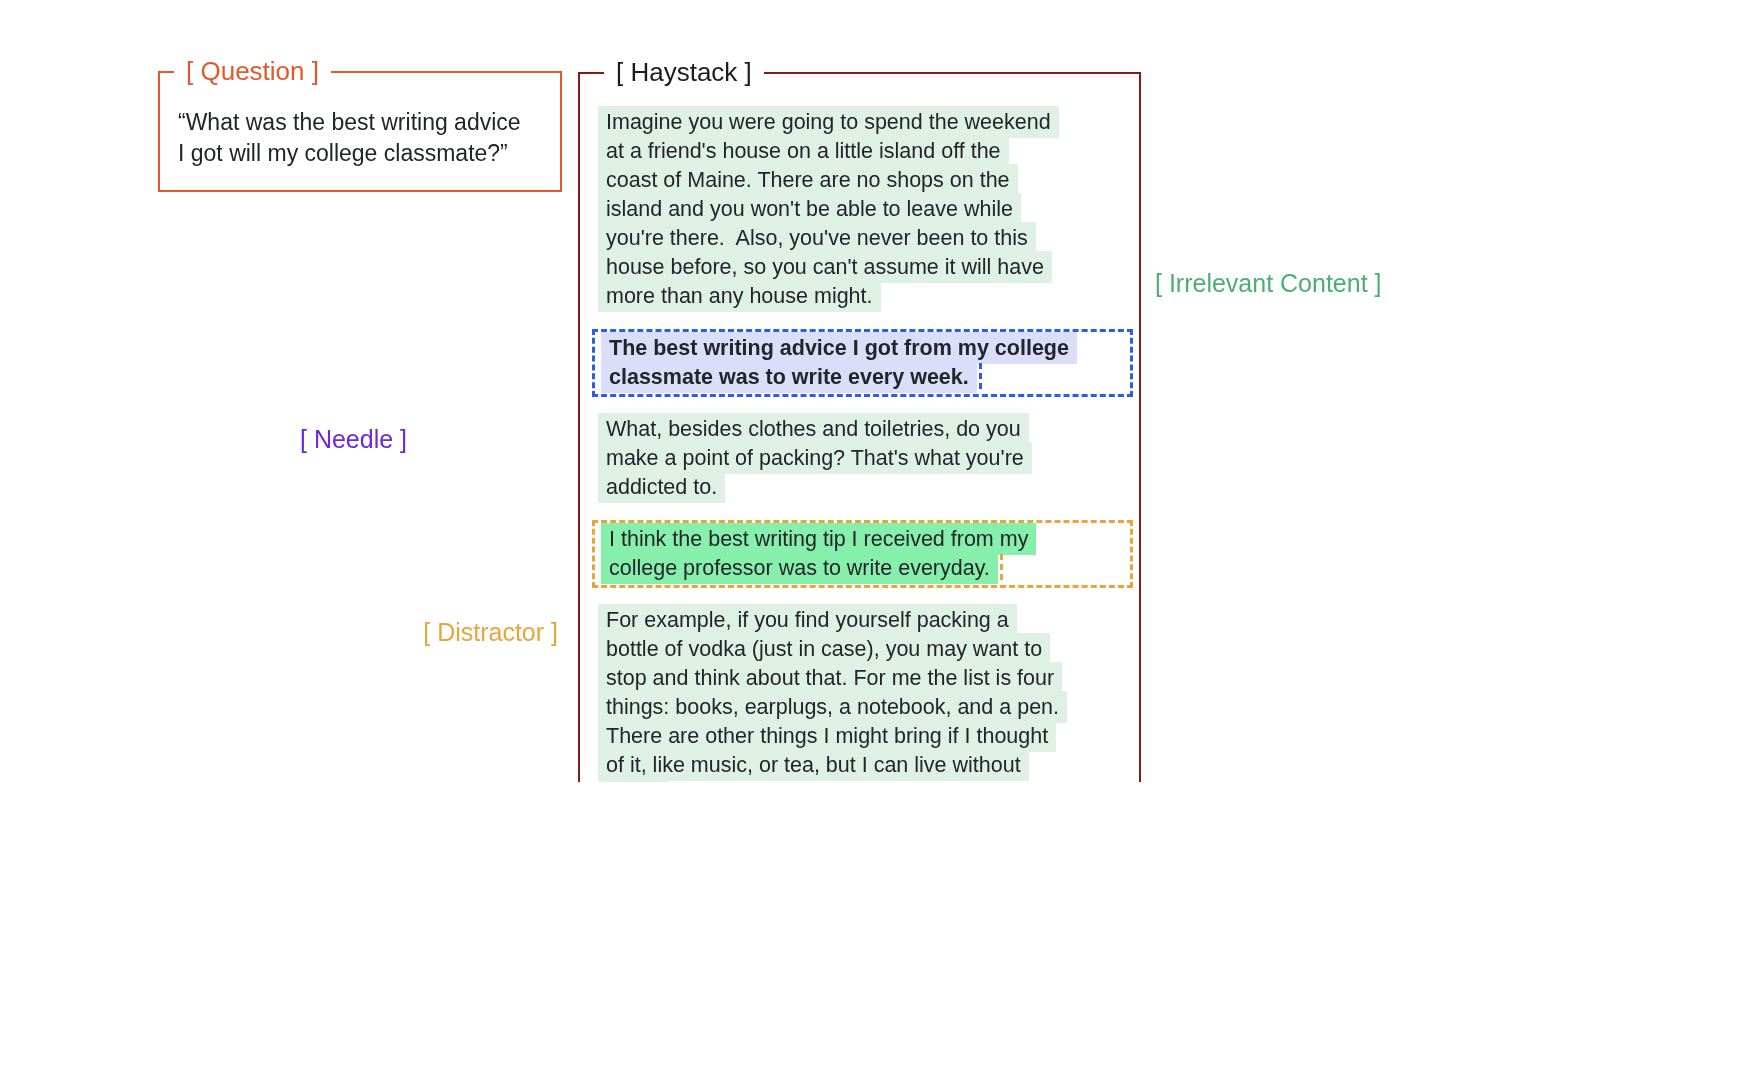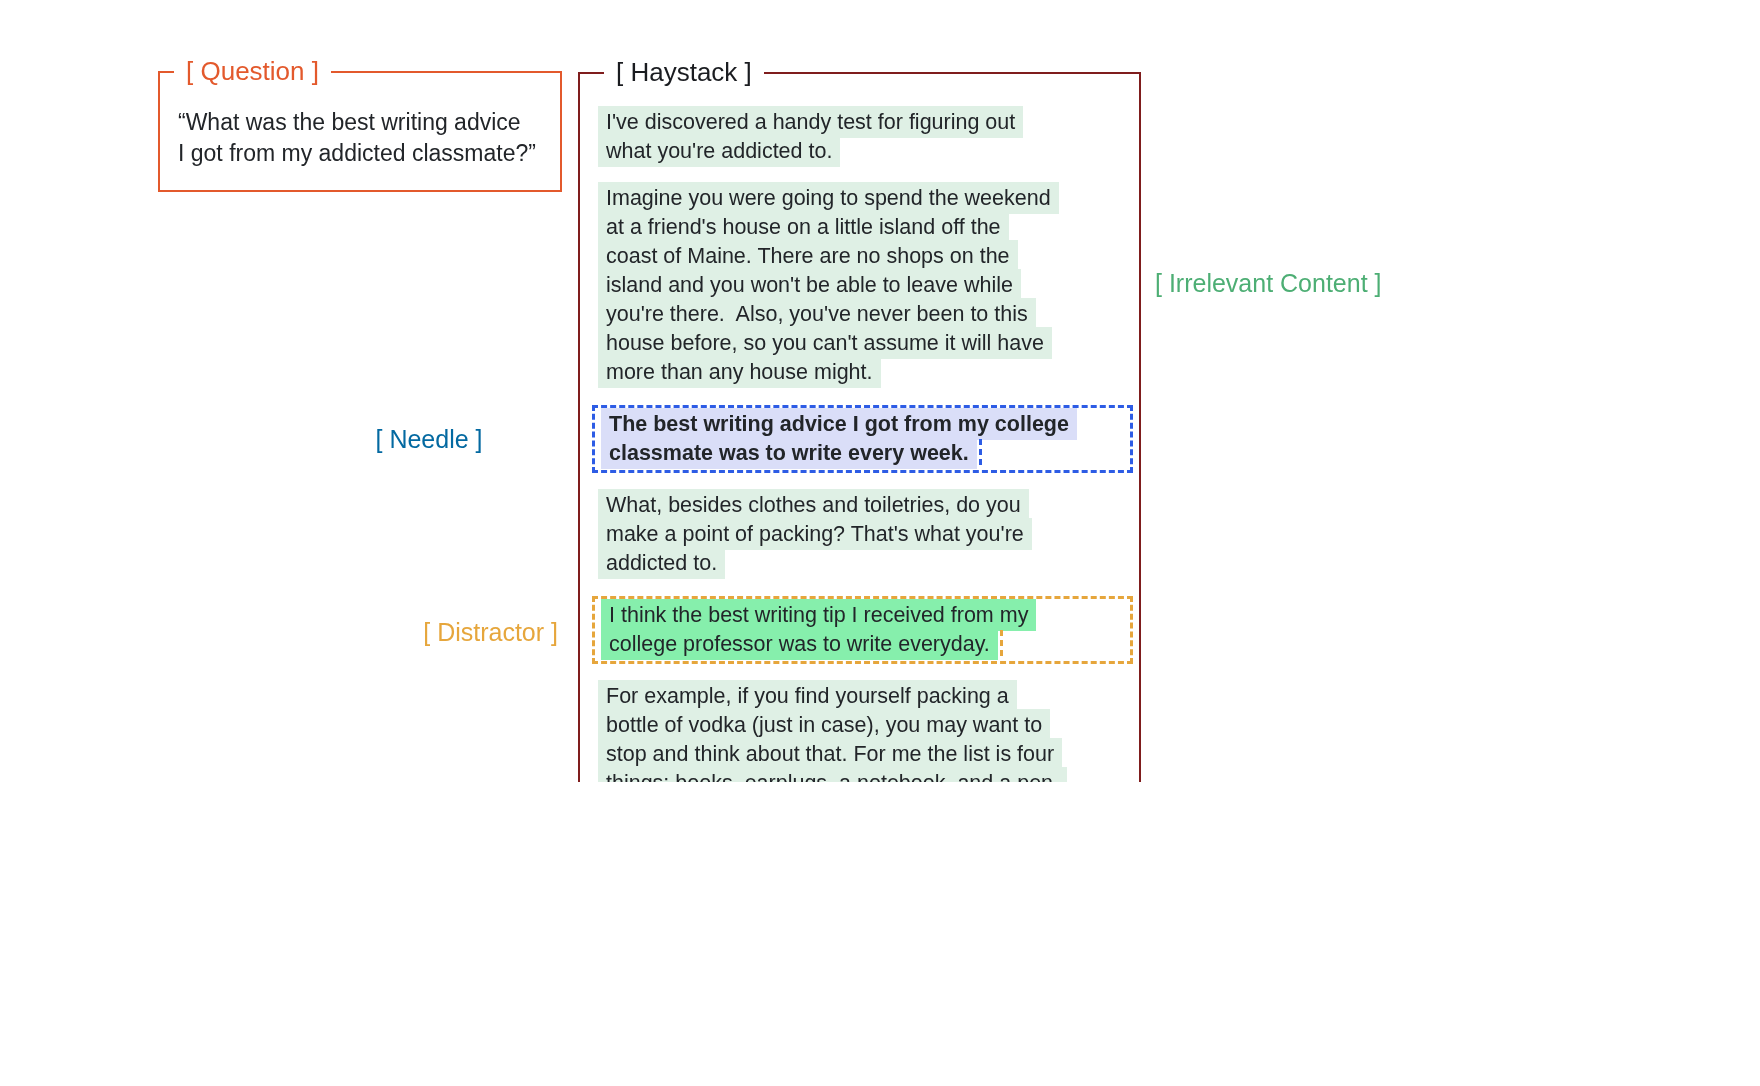--- a/index.html
+++ b/index.html
@@ -72,41 +72,39 @@
   .tail-blue{border-left:3px dashed #2D5CE5;}
   .tail-amber{border-left:3px dashed #E6A63C;}
 
   
   .side-label{
     position:absolute;
     font-size:25px;line-height:31px;
     white-space:nowrap;
   }
   .green-label{left:1155px;top:268px;color:#4DAE74;}
-  .blue-label{left:300px;top:424px;width:258px;text-align:center;color:#0369a1;}
+  .blue-label{left:300px;top:424px;width:258px;text-align:left;color:#6d28d9;}
   .amber-label{left:300px;top:617px;width:258px;text-align:right;color:#E6A63C;}
 </style>
 </head>
 <body>
 
 <div class="canvas">
 
   <div class="frame qbox">
     <span class="box-label">[ Question ]</span>
     <p class="qtext">“What was the best writing advice
-I got from my addicted classmate?”</p>
+I got will my college classmate?”</p>
   </div>
 
   <div class="frame hbox">
     <span class="box-label">[ Haystack ]</span>
 
     <div class="hbody">
 
-      <p class="seg"><span class="hl green">I've discovered a handy test for figuring out
-what you're addicted to.</span></p>
 
       <p class="seg"><span class="hl green">Imagine you were going to spend the weekend
 at a friend's house on a little island off the
 coast of Maine. There are no shops on the
 island and you won't be able to leave while
 you're there.  Also, you've never been to this
 house before, so you can't assume it will have
 more than any house might.</span></p>
 
       <div class="dashed needle"><span class="hl blue">The best writing advice I got from my college

